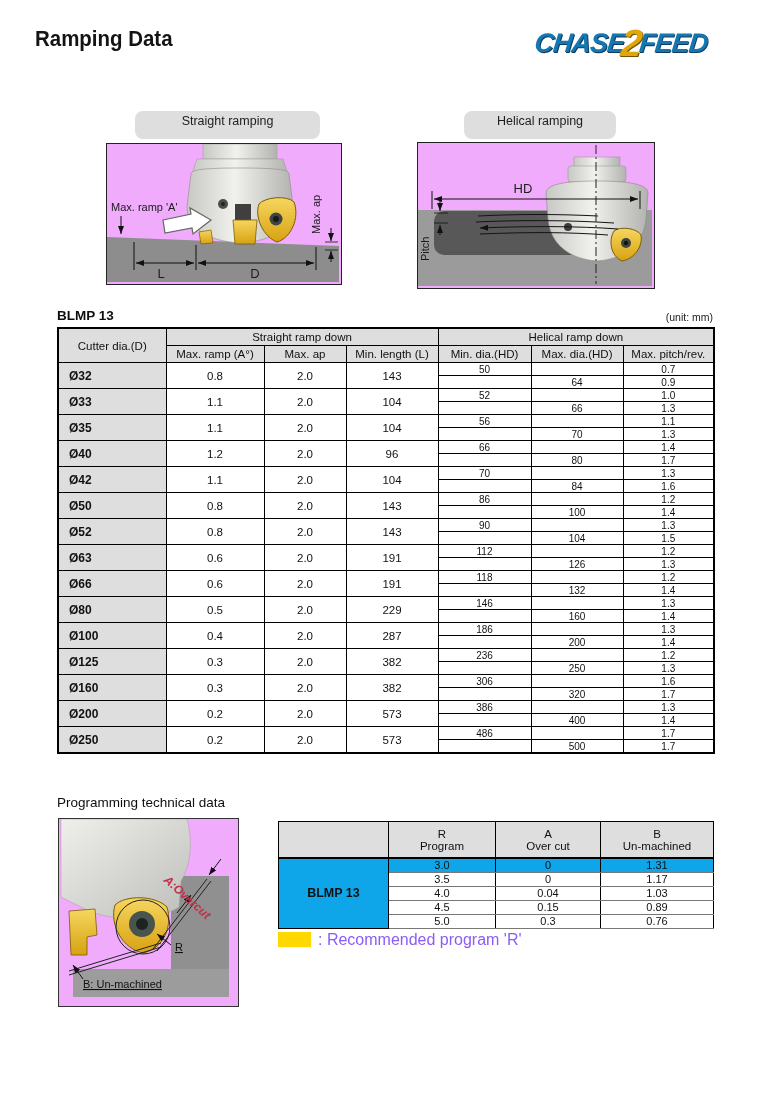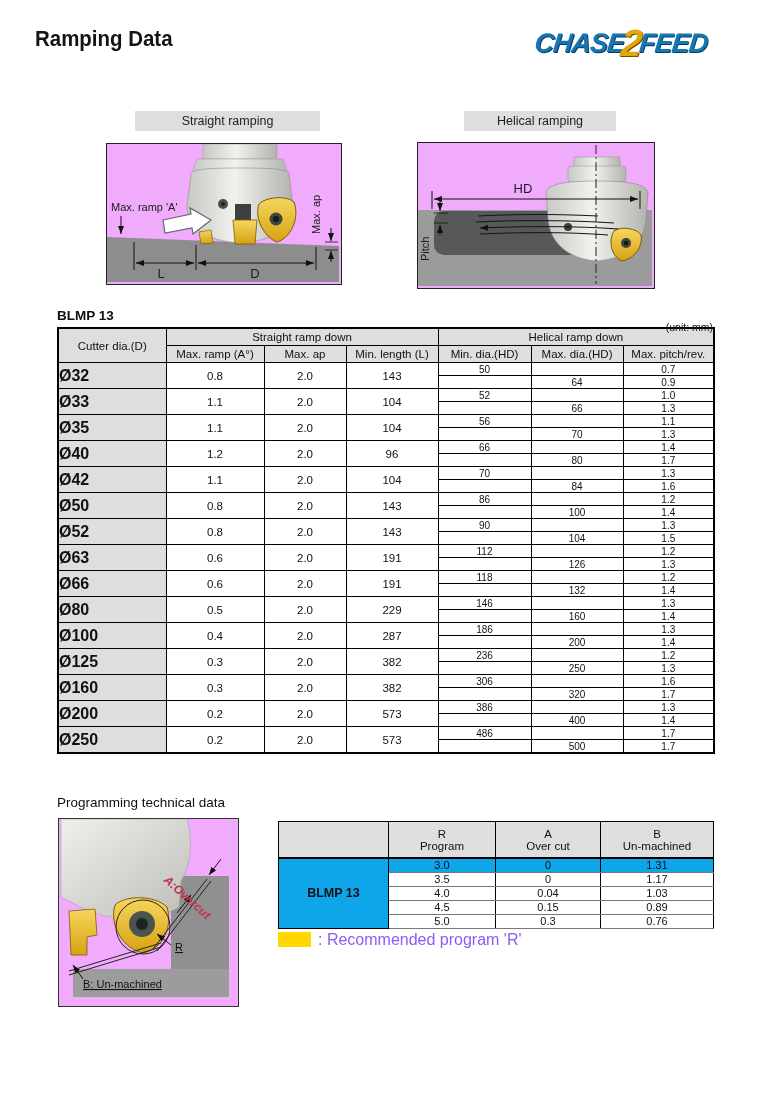--- a/index.html
+++ b/index.html
@@ -8,43 +8,43 @@
   
   .page-title{position:absolute;left:35px;top:26px;font-size:22px;font-weight:bold;color:#141414;
     transform:scaleX(.93);transform-origin:left center;white-space:nowrap;}
   .logo{position:absolute;left:533px;top:28px;font-style:italic;font-weight:bold;white-space:nowrap;
     transform:skewX(-6deg);transform-origin:left bottom;}
   .logo .lblue{font-size:27px;color:#1577b2;text-shadow:1px 1px 0 #0d3c5e;letter-spacing:-1px;}
   .logo .lgold{font-size:38px;color:#e0a60a;text-shadow:1px 1px 0 #6e5304;display:inline-block;
     position:relative;top:4px;margin:0 -3px;line-height:0;}
 
   
-  .fig-caption{position:absolute;height:20px;background:#d9d9d9;font-size:12.5px;color:#1d1d1d;
-    text-align:center;line-height:20px;}
+  .fig-caption{position:absolute;height:28px;background:#d9d9d9;font-size:12.5px;color:#1d1d1d;
+    text-align:center;line-height:20px;border-radius:8px;}
   #cap-straight{left:135px;top:111px;width:185px;}
   #cap-helical{left:455px;top:111px;width:152px;margin-left:9px;}
   .figbox{position:absolute;border:1px solid #222;background:#f0abfc;overflow:hidden;}
   #fig-straight{left:106px;top:143px;width:234px;height:140px;}
   #fig-helical{left:417px;top:142px;width:236px;height:145px;}
   #prog-fig{left:58px;top:818px;width:179px;height:187px;border-color:#333;}
 
   
   .dotted{background-color:#dedede;background-image:radial-gradient(#c2c2c2 .7px,rgba(0,0,0,0) .7px);
     background-size:4px 4px;}
 
   
   #ramp-block{position:absolute;left:57px;top:306px;width:656px;}
   .table-title-row{position:relative;height:20px;}
   .blmp-title{font-weight:bold;font-size:13.5px;color:#0e0e0e;}
-  .unit{position:absolute;right:0;top:15px;font-size:10.5px;color:#1a1a1a;}
+  .unit{position:absolute;right:0;top:5px;font-size:10.5px;color:#1a1a1a;}
   table.ramp{border-collapse:collapse;table-layout:fixed;width:656px;border:2px solid #000;margin-top:1px;}
   .ramp th,.ramp td{border:1px solid #000;padding:0;text-align:center;overflow:hidden;white-space:nowrap;}
   .ramp thead th{height:16px;font-weight:normal;font-size:11.5px;color:#111;}
   .ramp tbody tr{height:12px;}
-  .ramp td.cutter{text-align:left;font-weight:bold;font-size:16px;}
+  .ramp td.cutter{text-align:left;padding-left:10px;font-weight:bold;font-size:12px;}
   .ramp td.val{font-size:11.5px;}
   .ramp td.hval{font-size:10px;line-height:11px;height:12px;}
 
   
   #prog-heading{position:absolute;left:57px;top:795px;font-size:13.5px;font-weight:normal;color:#0e0e0e;}
   #prog-table-wrap{position:absolute;left:278px;top:821px;}
   table.prog{border-collapse:collapse;table-layout:fixed;width:435px;border:1px solid #000;}
   .prog th,.prog td{padding:0;text-align:center;overflow:hidden;white-space:nowrap;}
   .prog thead th{height:35px;font-weight:normal;font-size:11.5px;border:1px solid #000;border-bottom:2px solid #000;}
   .prog tbody tr{height:14px;}

